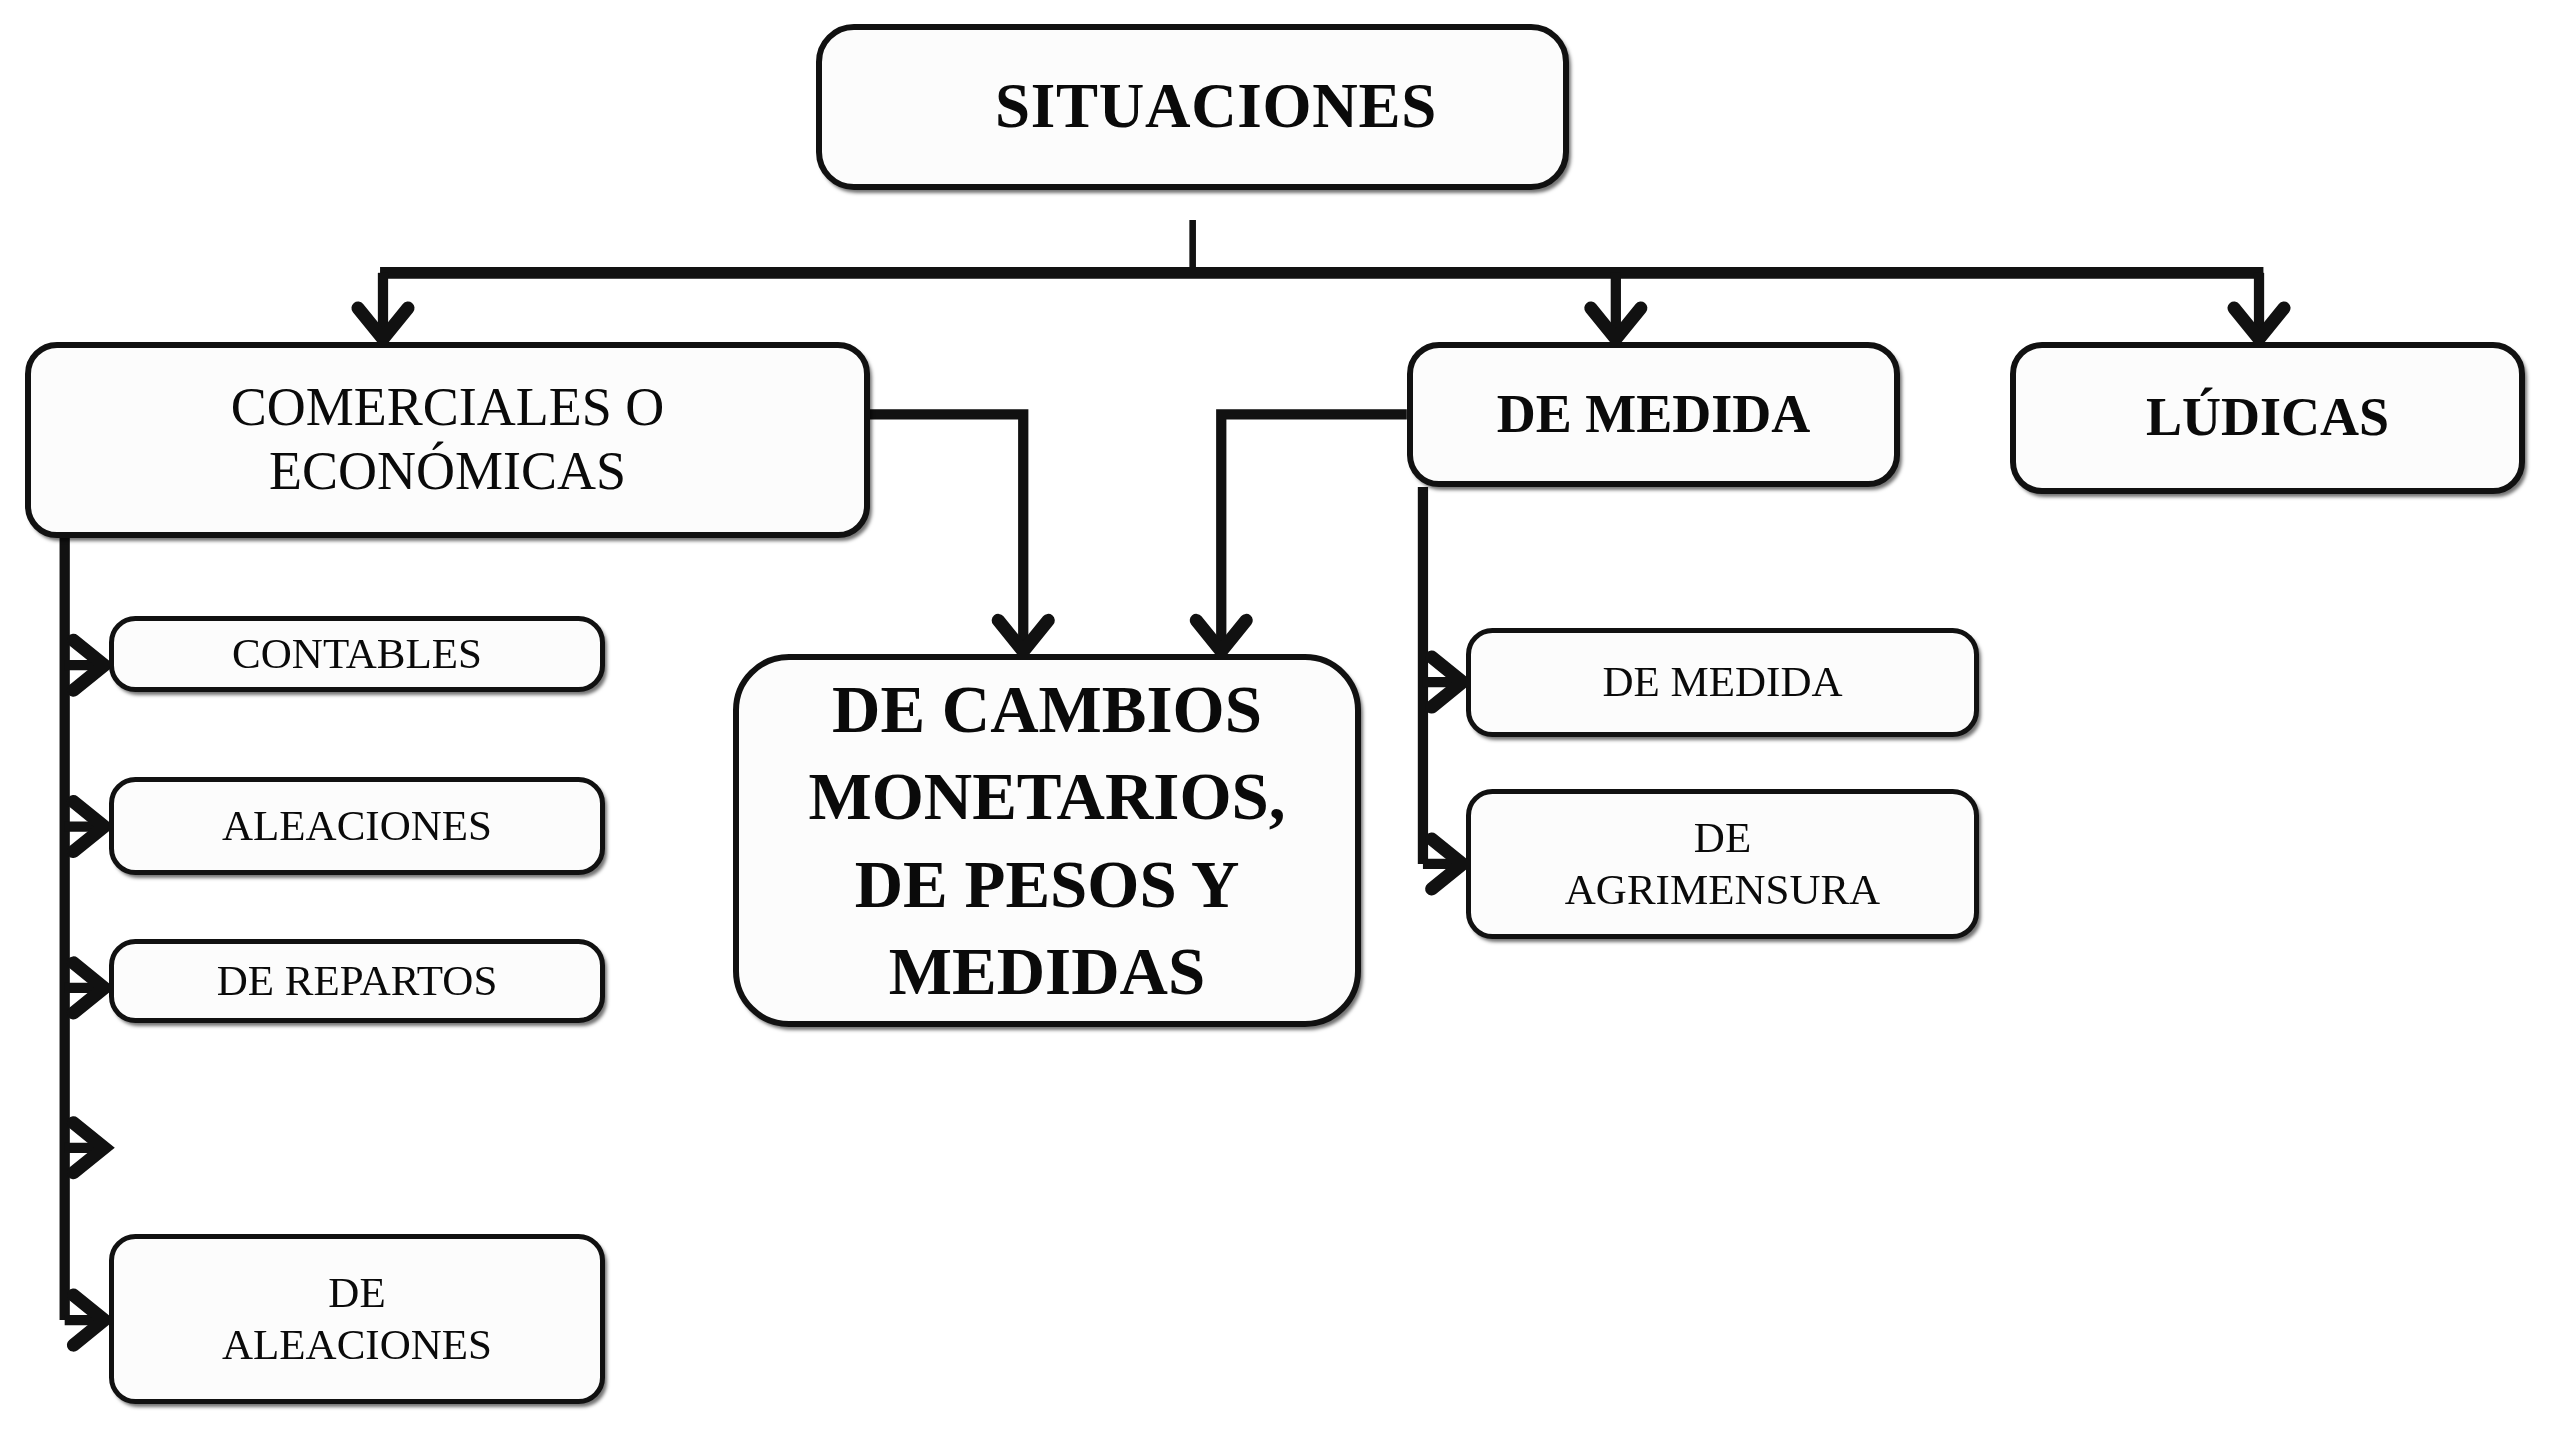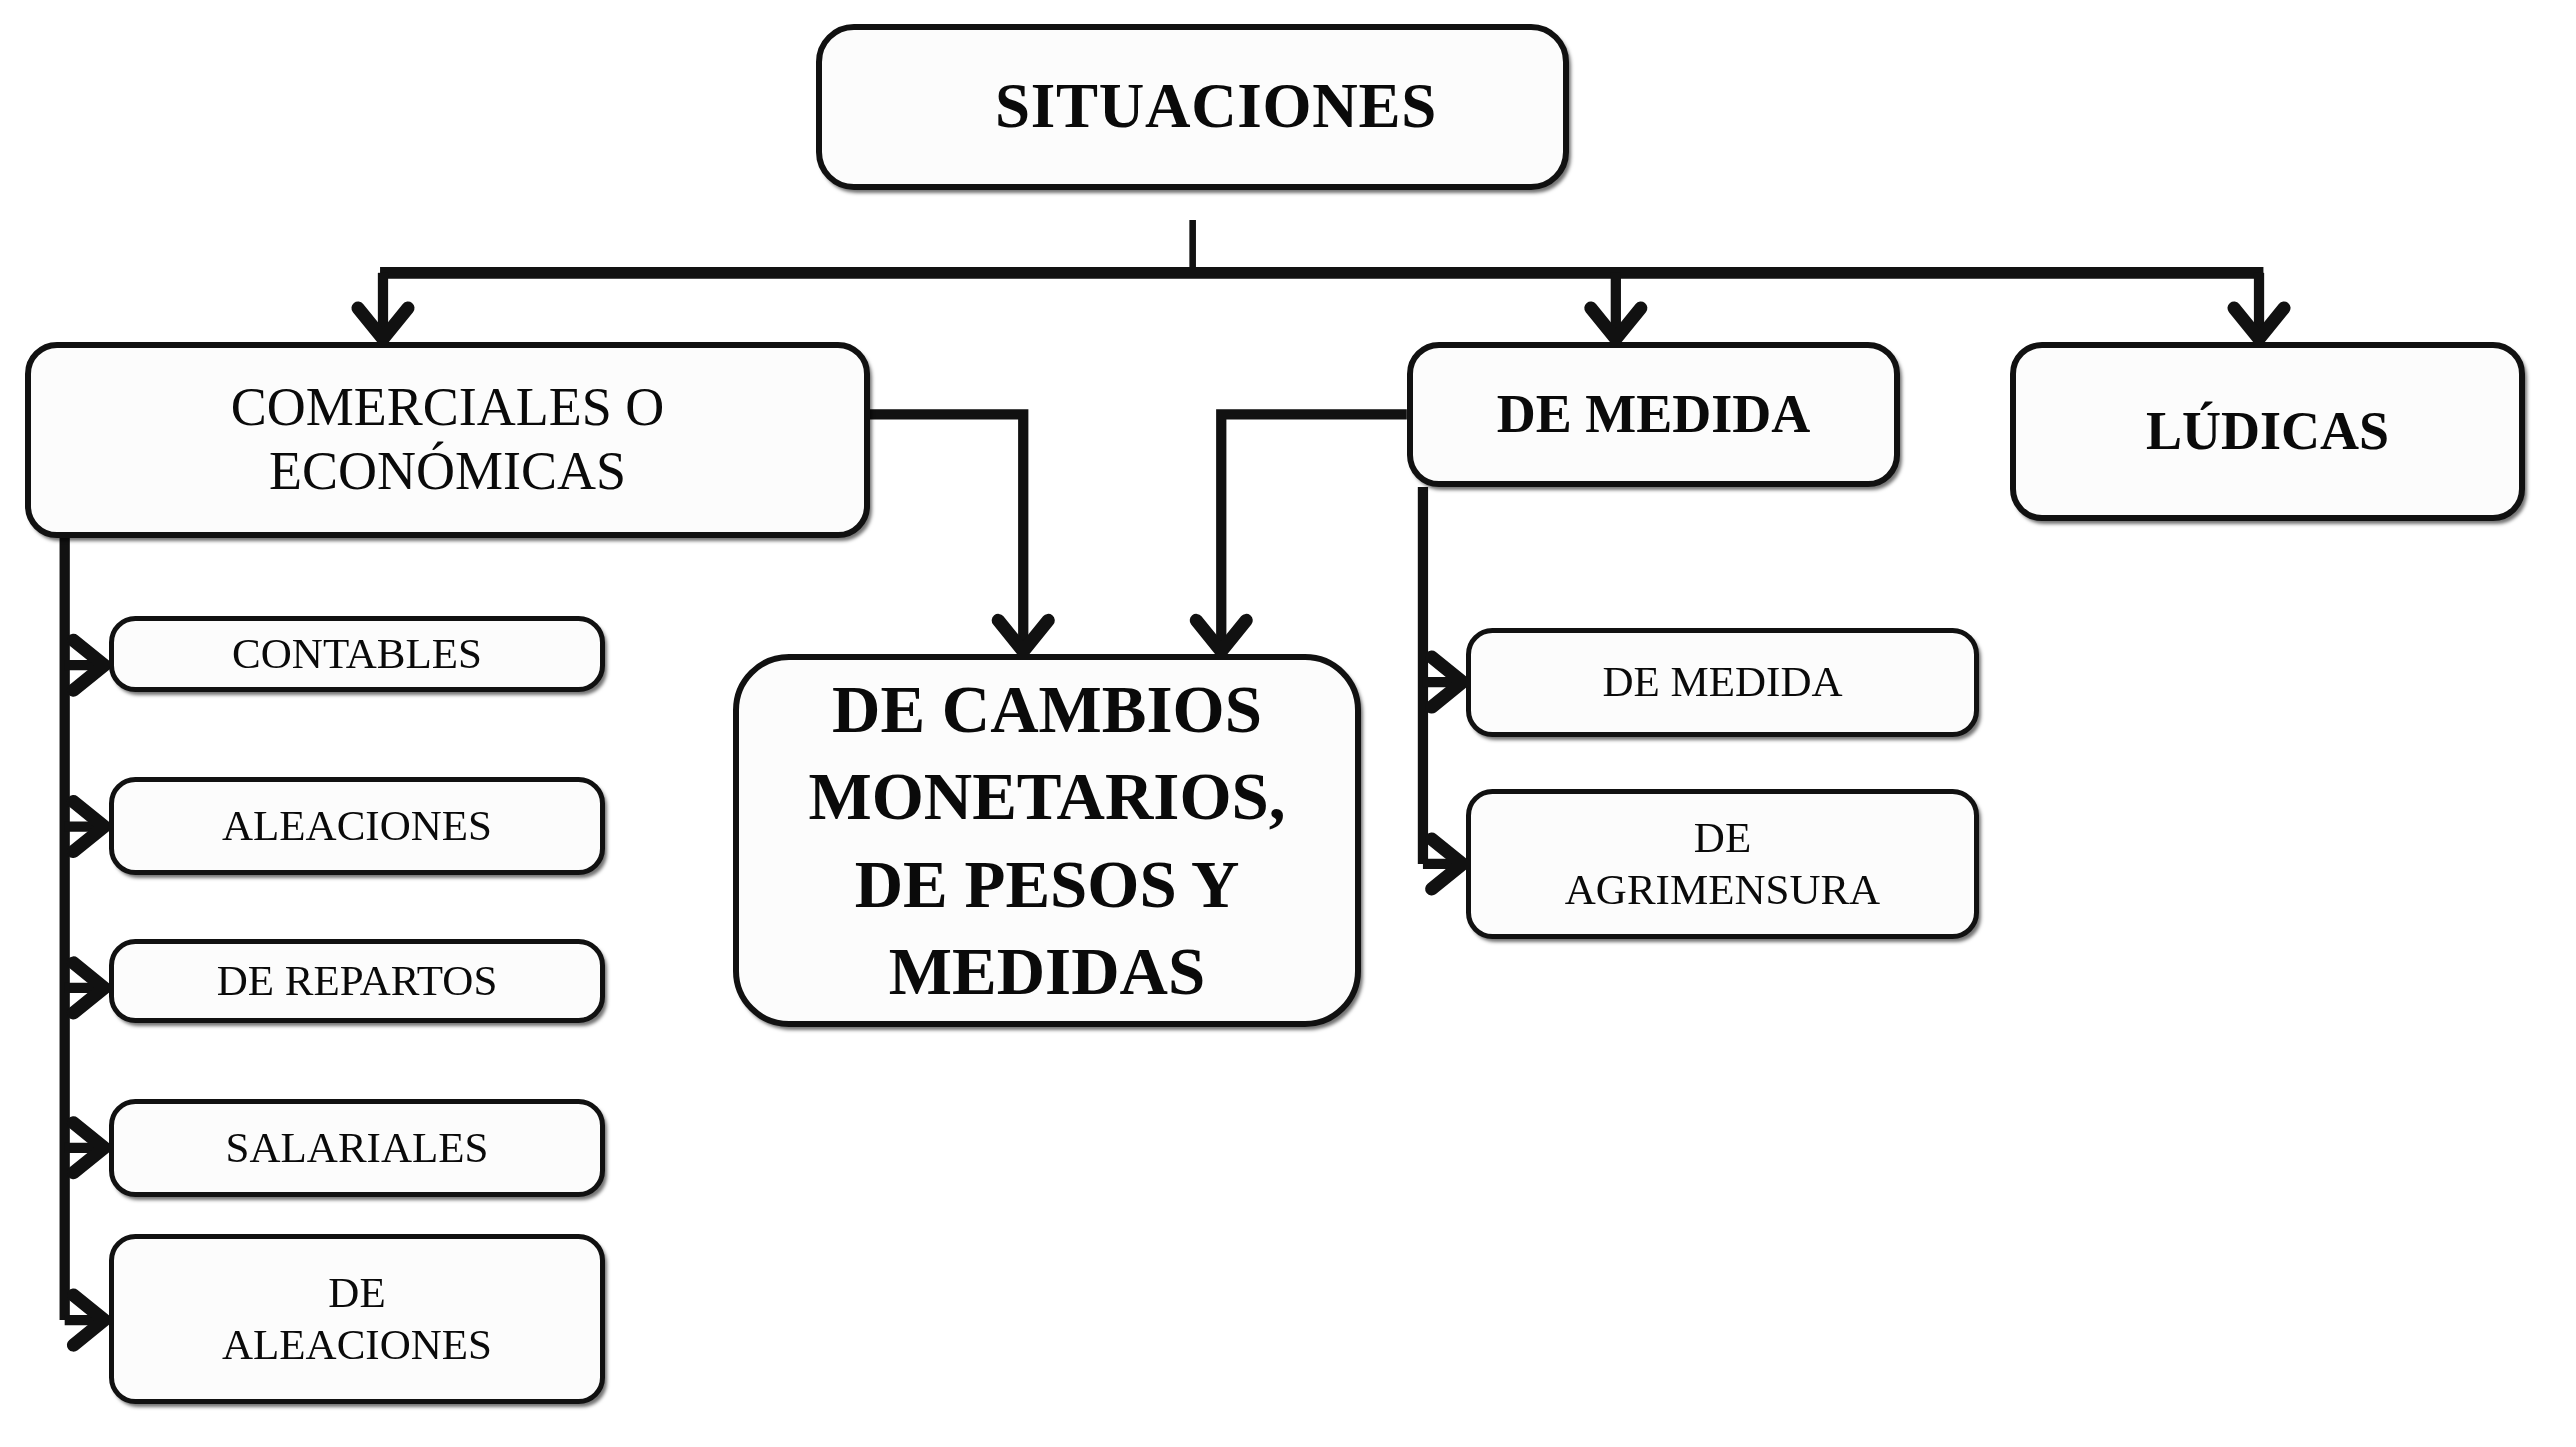--- a/index.html
+++ b/index.html
@@ -63,21 +63,21 @@
     font-weight: normal;
   }
   #node-demedida {
     left: 1407px; top: 342px; width: 493px; height: 145px;
     border-radius: 32px;
     border-width: 6.6px;
     font-size: 54px;
     font-weight: bold;
   }
   #node-ludicas {
-    left: 2010px; top: 342px; width: 515px; height: 179px;
+    left: 2010px; top: 342px; width: 515px; height: 152px;
     border-radius: 32px;
     border-width: 6.6px;
     font-size: 54px;
     font-weight: bold;
   }
   
   #node-cambios {
     left: 733px; top: 654px; width: 628px; height: 373px;
     border-radius: 56px;
     border-width: 6.6px;
@@ -211,23 +211,20 @@
   </div>
 
   <div class="node child-left" id="node-comerciales2">
     <span class="lbl">ALEACIONES</span>
   </div>
 
   <div class="node child-left" id="node-repartos">
     <span class="lbl">DE REPARTOS</span>
   </div>
 
-  <div class="node child-left" id="node-salariales">
-    <span class="lbl">SALARIALES</span>
-  </div>
 
   <div class="node child-left" id="node-aleaciones">
     <span class="lbl">DE
 ALEACIONES</span>
   </div>
 
   <div class="node child-right" id="node-medida2">
     <span class="lbl">DE MEDIDA</span>
   </div>
 

